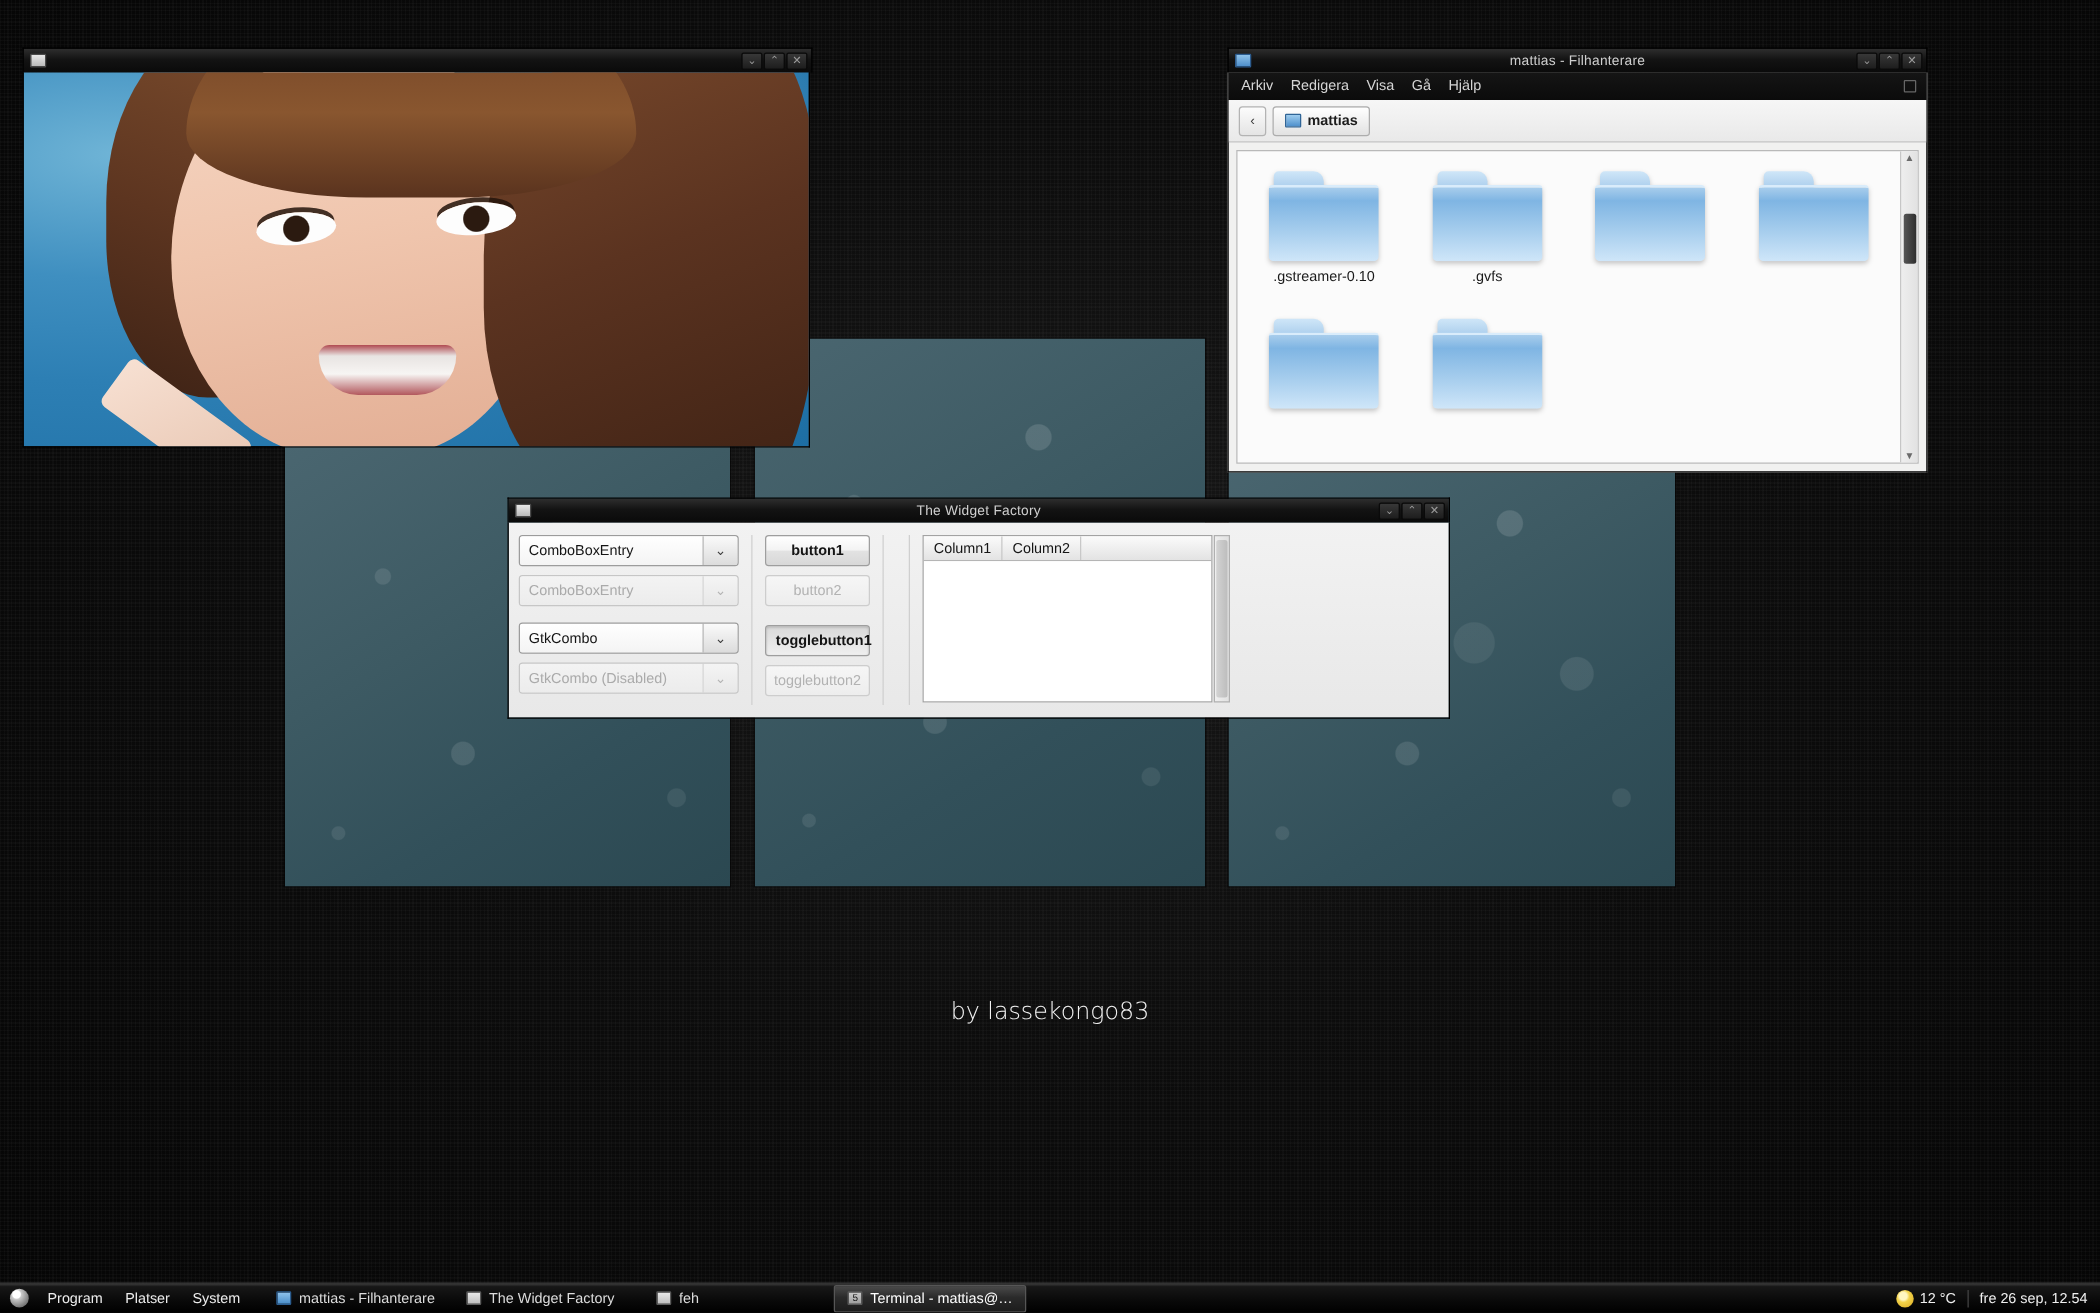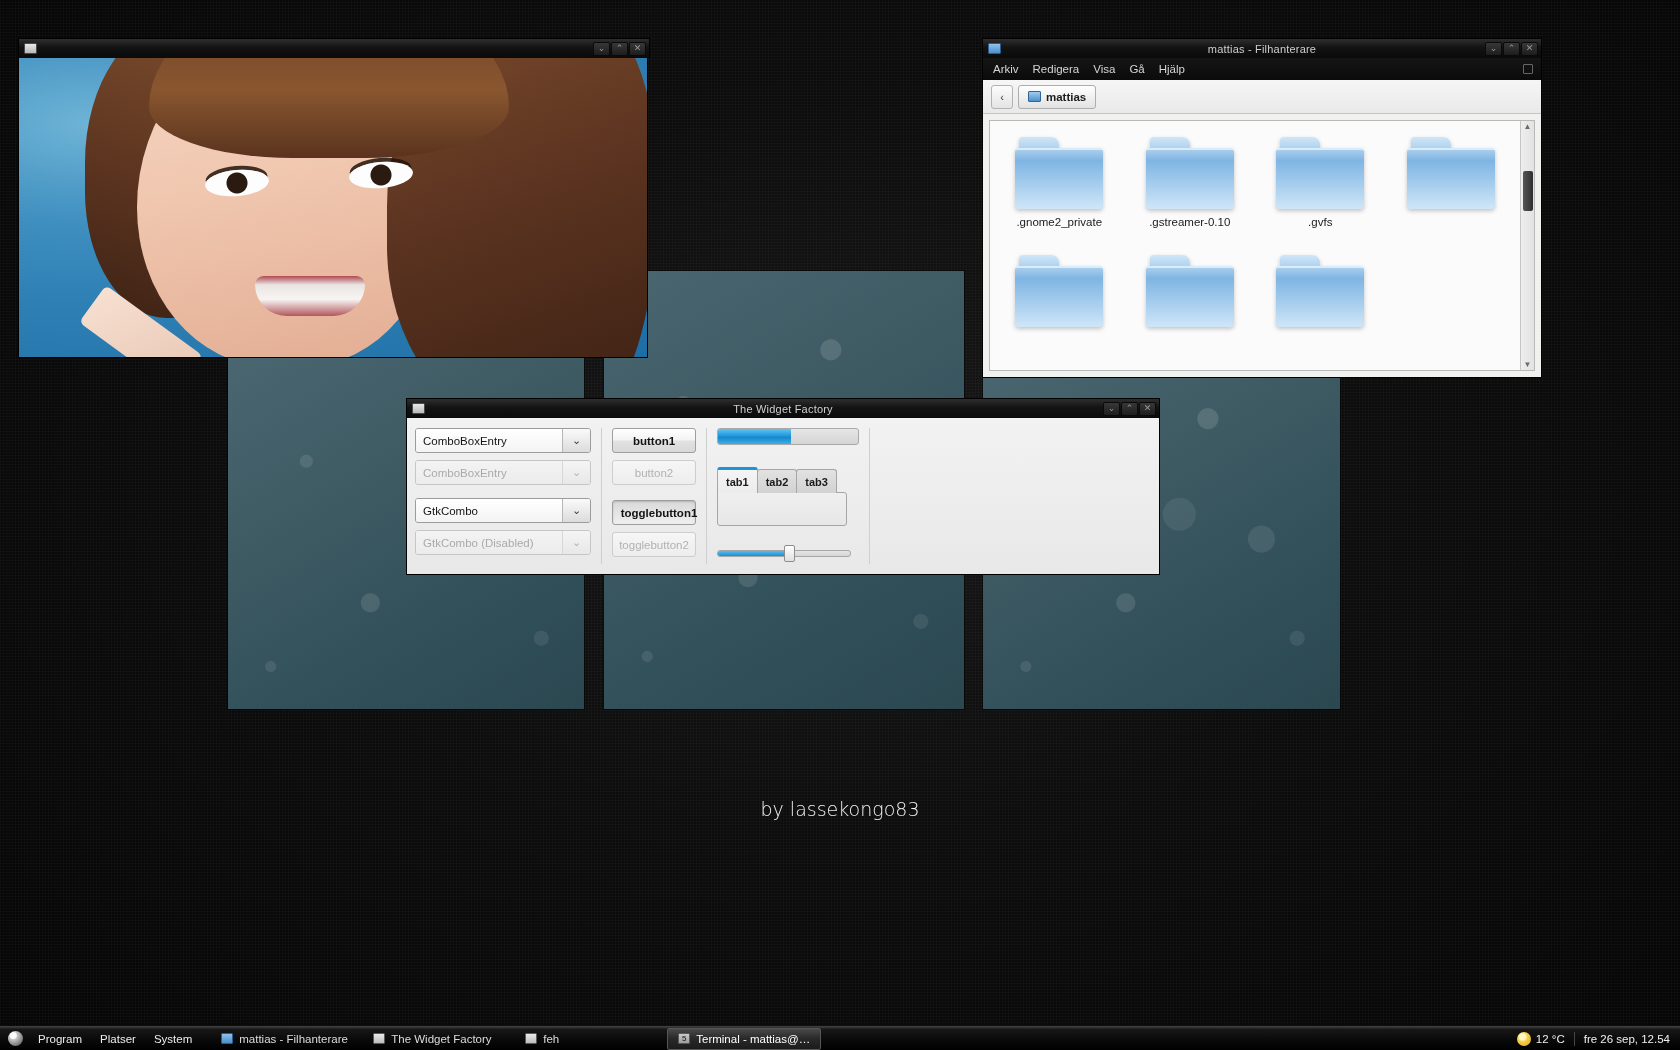--- a/index.html
+++ b/index.html
@@ -448,27 +448,20 @@
     <div class="fm-path">
       <div class="fm-back">‹</div>
       <div class="fm-crumb">
         <span class="crumb-ico"></span>
         <span>mattias</span>
       </div>
     </div>
 
     <div class="fm-view">
       <div class="fm-grid">
-        <div class="fm-item">
-          <div class="folder-ico">
-              <div class="tab"></div>
-              <div class="body"></div>
-            </div>
-          <div class="fm-label">.gnome2_private</div>
-        </div>
         <div class="fm-item">
           <div class="folder-ico">
               <div class="tab"></div>
               <div class="body"></div>
             </div>
           <div class="fm-label">.gstreamer-0.10</div>
         </div>
         <div class="fm-item">
           <div class="folder-ico">
               <div class="tab"></div>
@@ -550,42 +543,35 @@
 
     <div class="wf-col">
       <div class="btn">button1</div>
       <div class="btn dim">button2</div>
       <div class="btn toggle pressed">togglebutton1</div>
       <div class="btn dim">togglebutton2</div>
     </div>
 
     <div class="wf-sep"></div>
 
-    <div class="wf-col">
-      <div class="prog">
-        <div class="fill" style="width: 52%;"></div>
-      </div>
-      <div class="nb">
-        <div class="nb-tabs">
-          <div class="nb-tab active">tab1</div>
-          <div class="nb-tab">tab2</div>
-          <div class="nb-tab">tab3</div>
+
+    <div class="wf-sep"></div>
+
+    <div class="tree-wrap">
+      <div class="tree">
+        <div class="tree-head">
+          <div class="th">Column1</div>
+          <div class="th">Column2</div>
         </div>
-        <div class="nb-page"></div>
-      </div>
-      <div class="scale">
-        <div class="trough">
-            <div class="f" style="width: 54%;"></div>
-          </div>
-        <div class="knob" style="left: calc(54% - 5px);"></div>
-      </div>
-    </div>
-
-    <div class="wf-sep"></div>
-
+        <div class="tree-body"></div>
+      </div>
+      <div class="tree-sb">
+        <div class="t"></div>
+      </div>
+    </div>
 
   </div>
 </div>
 
 <div id="taskbar">
   <div class="tb-foot">
     <div class="menu-ico"></div>
     <div class="menu-item">Program</div>
     <div class="menu-item">Platser</div>
     <div class="menu-item">System</div>

